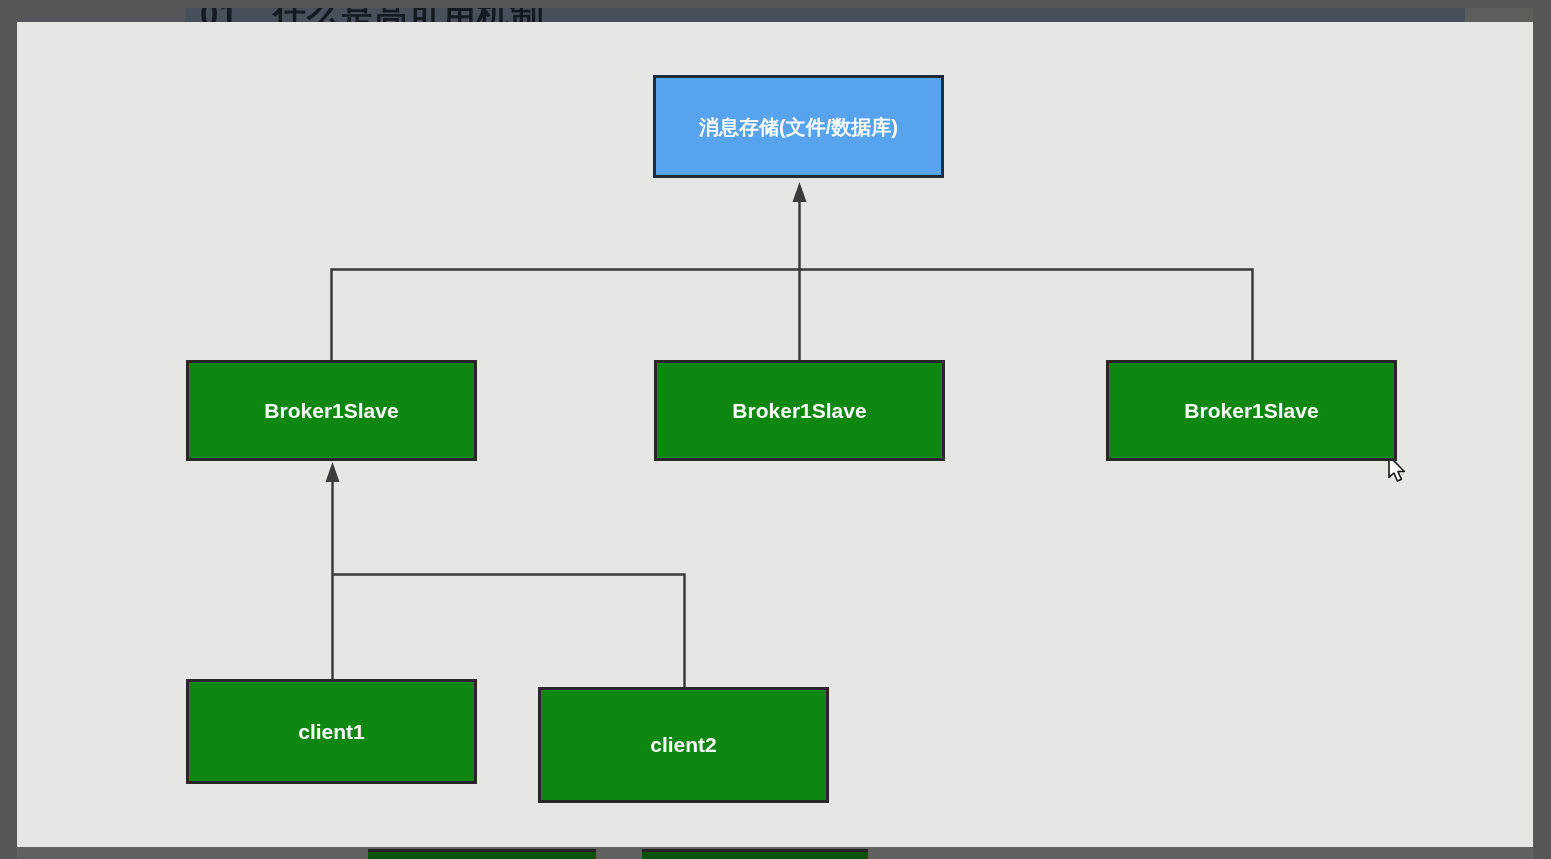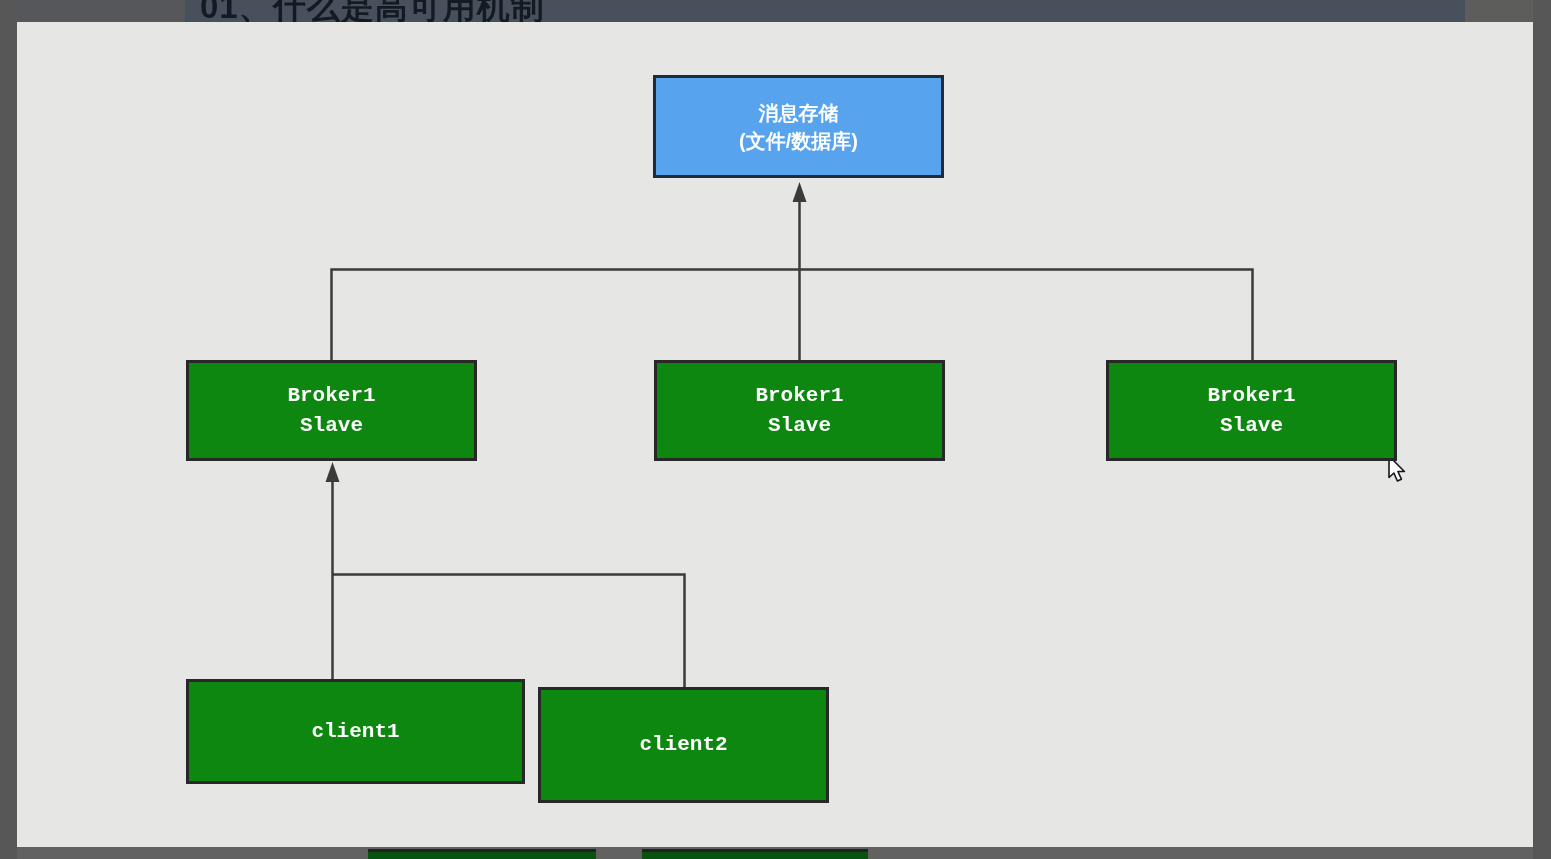--- a/index.html
+++ b/index.html
@@ -5,21 +5,21 @@
   * { margin: 0; padding: 0; box-sizing: border-box; }
   html, body { width: 1551px; height: 859px; overflow: hidden; }
   body {
     position: relative;
     font-family: "Liberation Sans", sans-serif;
     background: var(--frame-bg, #575757);
   }
 
   
   .topbar {
-    position: absolute; left: 17px; top: 0; width: 1516px; height: 22px;
+    position: absolute; left: 17px; top: 8px; width: 1516px; height: 22px;
     background: #56575b; overflow: hidden;
   }
   .topbar .band {
     position: absolute; left: 168px; top: 0; right: 68px; bottom: 0;
     background: var(--topbar-bg, #48515b);
   }
   .topbar .band-right {
     position: absolute; right: 0; top: 0; width: 68px; bottom: 0;
     background: #5d5d5b;
   }
@@ -43,41 +43,41 @@
     position: absolute; top: 2px; height: 10px;
     background: #0a5210; border-top: 3px solid #212121;
   }
   .stub.left  { left: 351px; width: 228px; }
   .stub.right { left: 625px; width: 226px; }
 
   
   .stage { position: absolute; inset: 0; }
   .node {
     position: absolute;
-    display: flex; flex-direction: column;
+    display: flex; 
     align-items: center; justify-content: center;
     text-align: right; color: #fdfdfd; font-weight: bold;
   }
   .node .ln { display: block; }
 
   .node.storage {
     left: 653px; top: 75px; width: 291px; height: 103px;
     background: var(--storage-fill, #57a3ee);
     border: 3px solid var(--storage-border, #1e2b39);
     font-size: 20px; line-height: 28px;
   }
   .node.green {
     background: var(--node-fill, #0e8710);
     border: 3px solid var(--node-border, #282828);
-    font-size: 21px; line-height: 30px; font-family: Liberation Mono, monospace;
+    font-size: 21px; line-height: 30px;
   }
   .node.master      { left: 186px;  top: 360px; width: 291px; height: 101px; }
   .node.slave-mid   { left: 654px;  top: 360px; width: 291px; height: 101px; }
   .node.slave-right { left: 1106px; top: 360px; width: 291px; height: 101px; }
-  .node.client1     { left: 186px;  top: 679px; width: 339px; height: 105px; }
+  .node.client1     { left: 186px;  top: 679px; width: 291px; height: 105px; }
   .node.client2     { left: 538px;  top: 687px; width: 291px; height: 116px; }
 
   svg.overlay { position: absolute; inset: 0; pointer-events: none; }
   .conn { stroke: var(--connector, #3b3b3b); stroke-width: 2.5; fill: none; }
   .arrowhead { fill: var(--connector, #3b3b3b); stroke: none; }
   .cursor-shape { fill: #ffffff; stroke: #161616; stroke-width: 1.6; stroke-linejoin: round; }
 </style>
 </head>
 <body>
 

